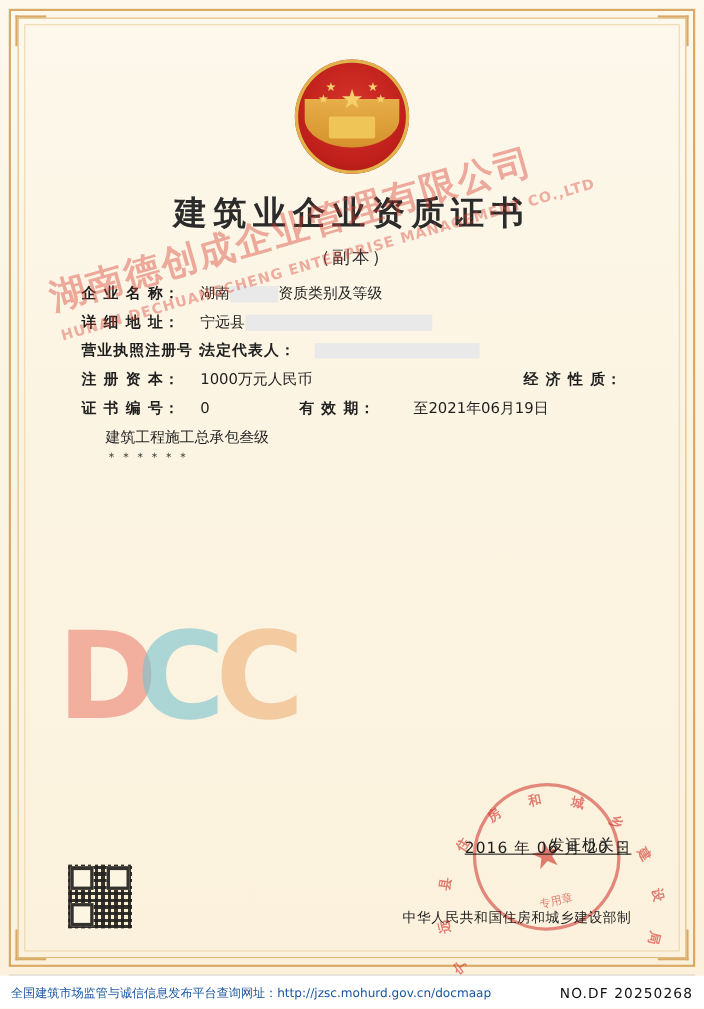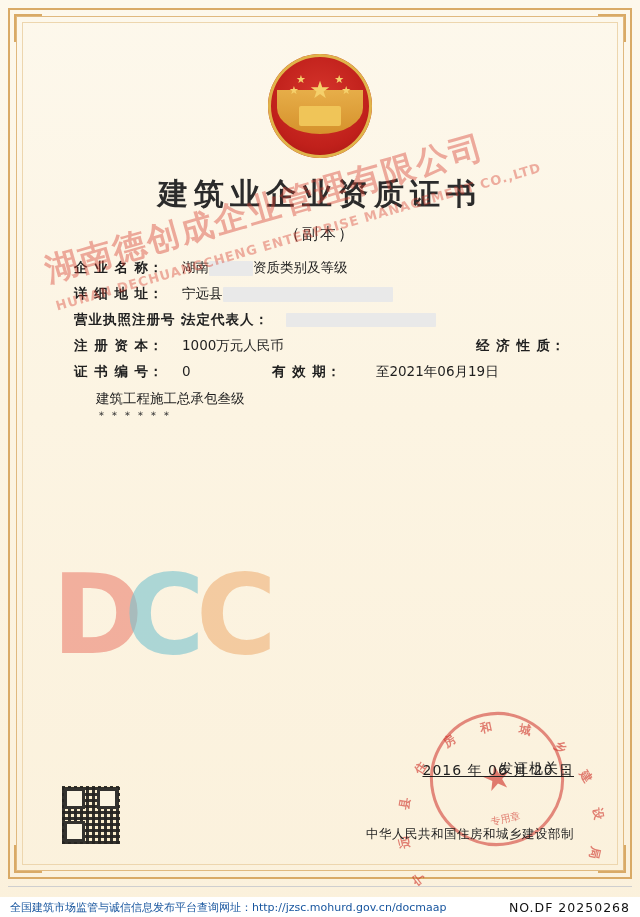--- a/index.html
+++ b/index.html
@@ -337,21 +337,21 @@
   }
   .qr .eye.a { left: 2px; top: 2px; }
   .qr .eye.b { right: 2px; top: 2px; }
   .qr .eye.c { left: 2px; bottom: 2px; }
 
   
   .footer {
     position: absolute;
     left: 0; right: 0;
     bottom: 0;
-    height: 20px;
+    height: 30px;
     display: flex;
     align-items: center;
     justify-content: space-between;
     padding: 0 10px;
     box-sizing: border-box;
     background: #ffffff;
   }
   .footer-left {
     font-size: 11px;
     color: #17559e;

